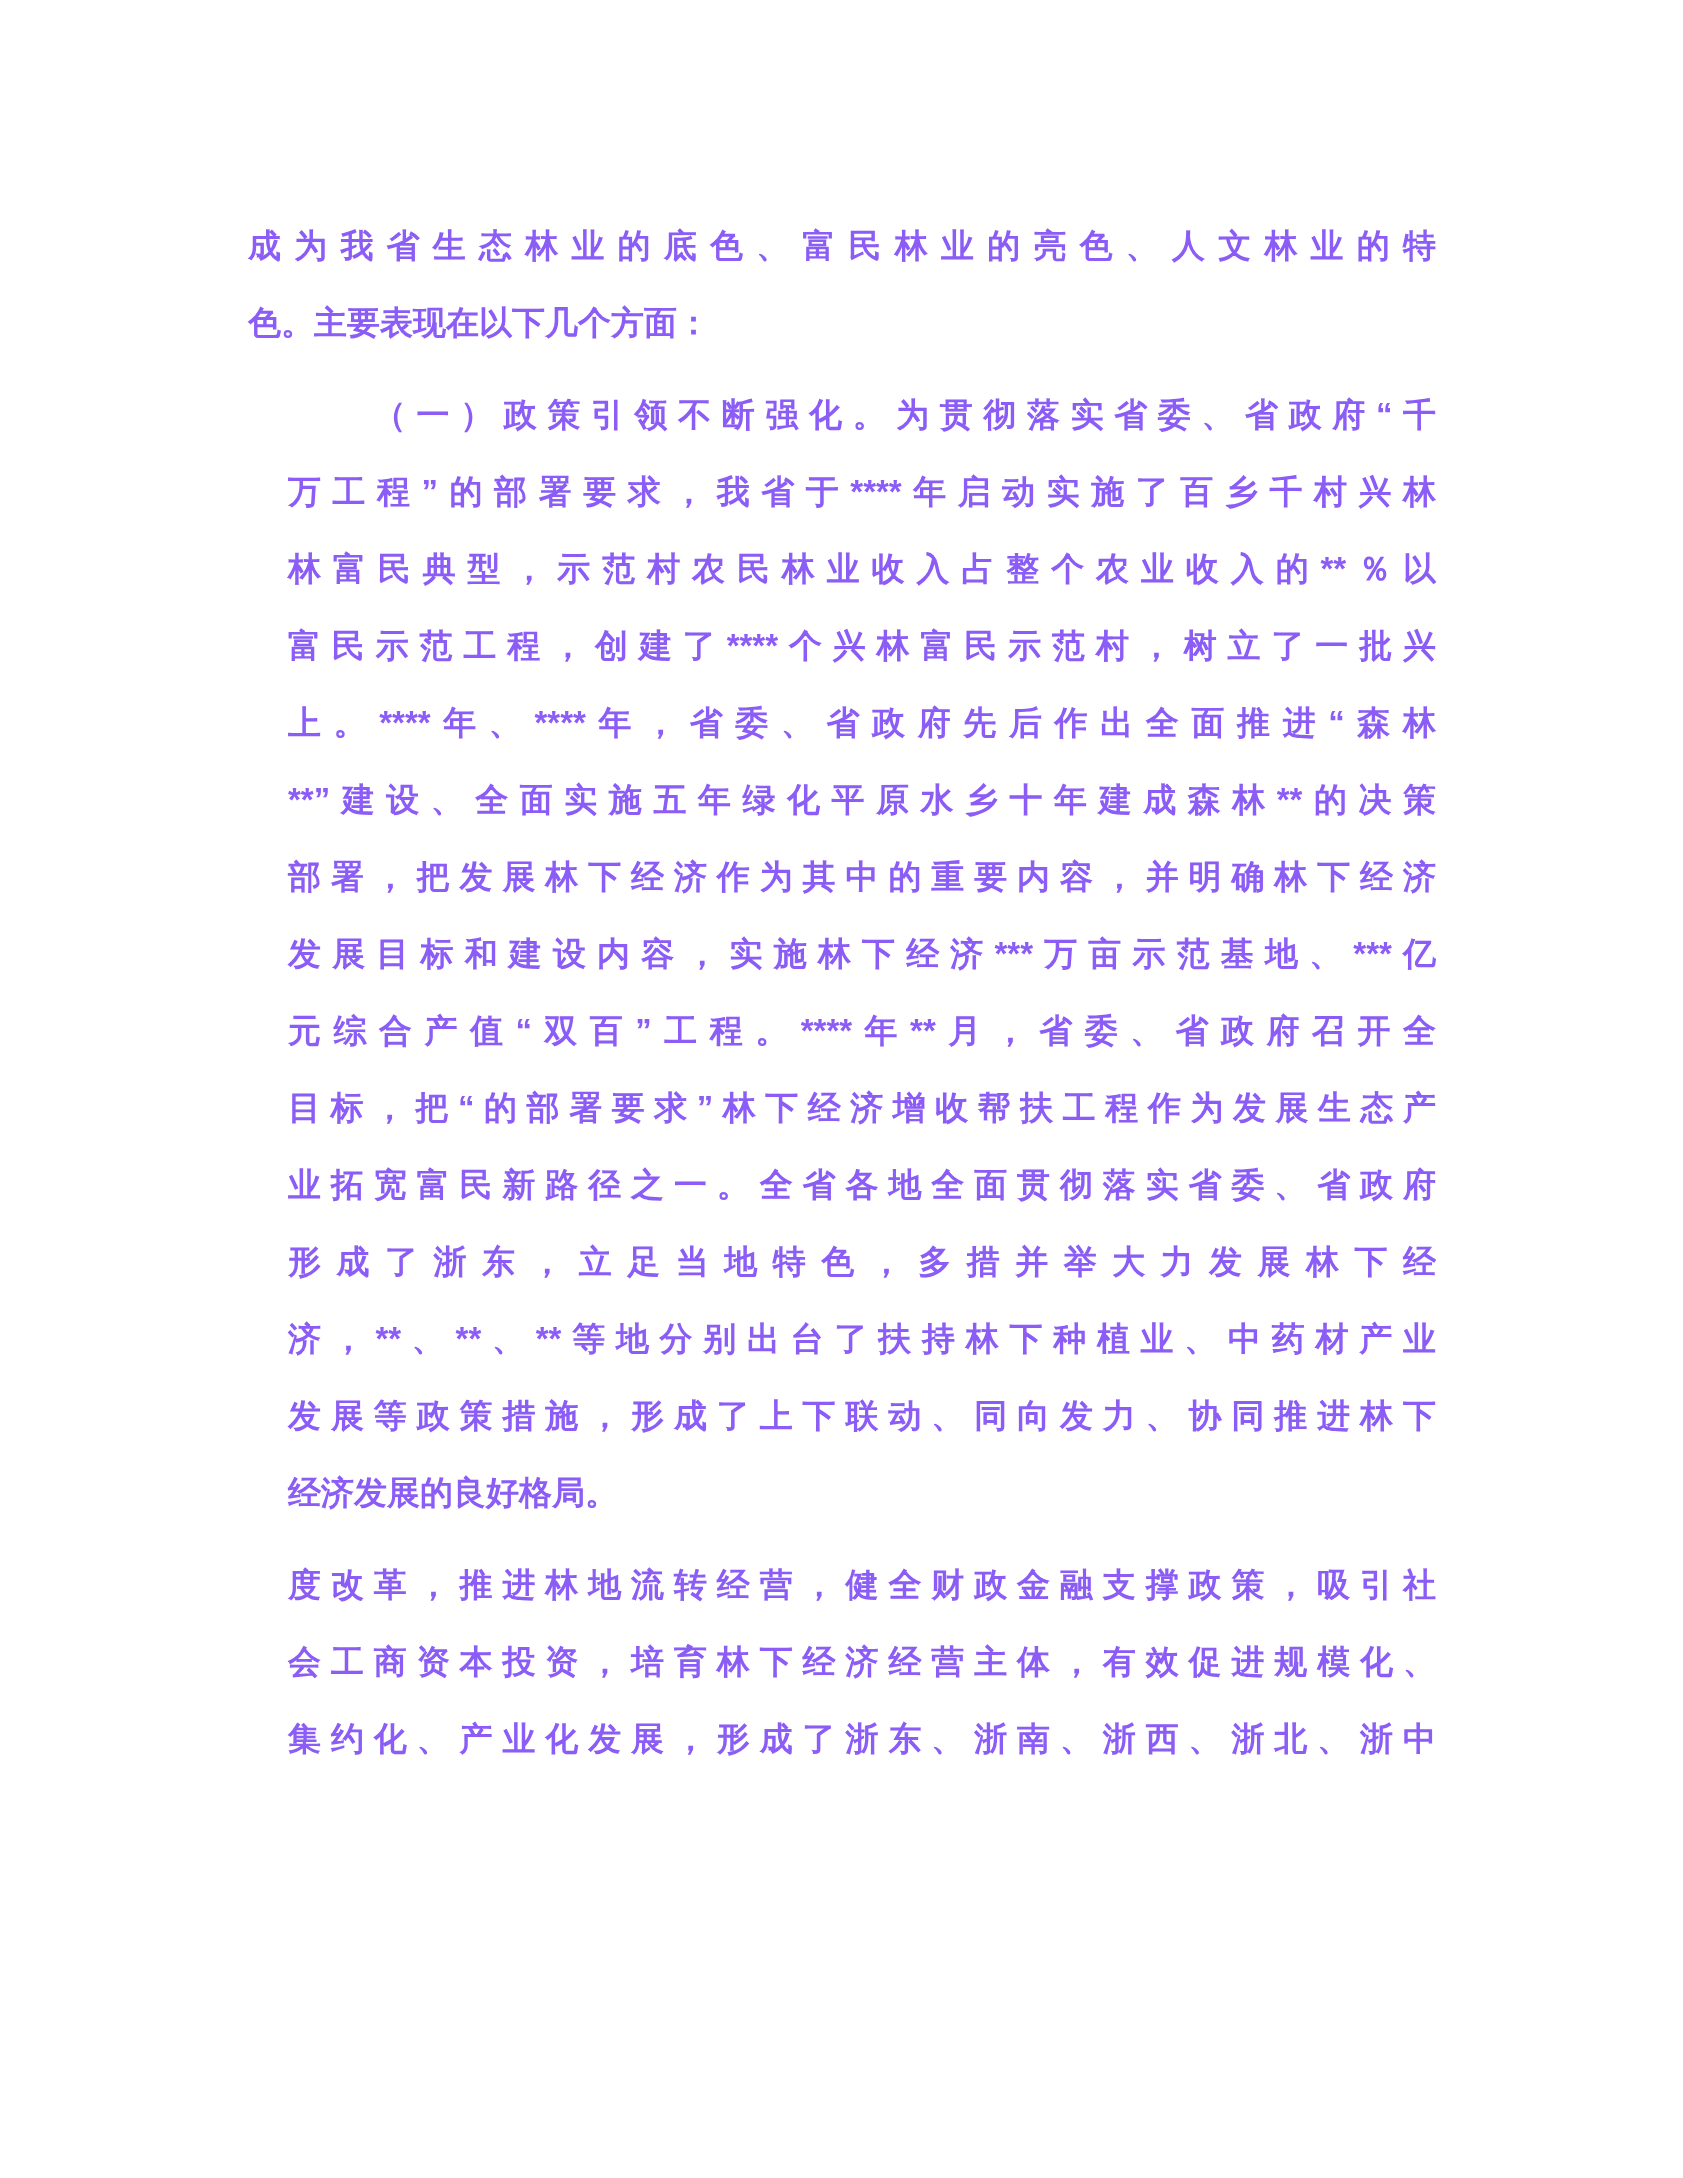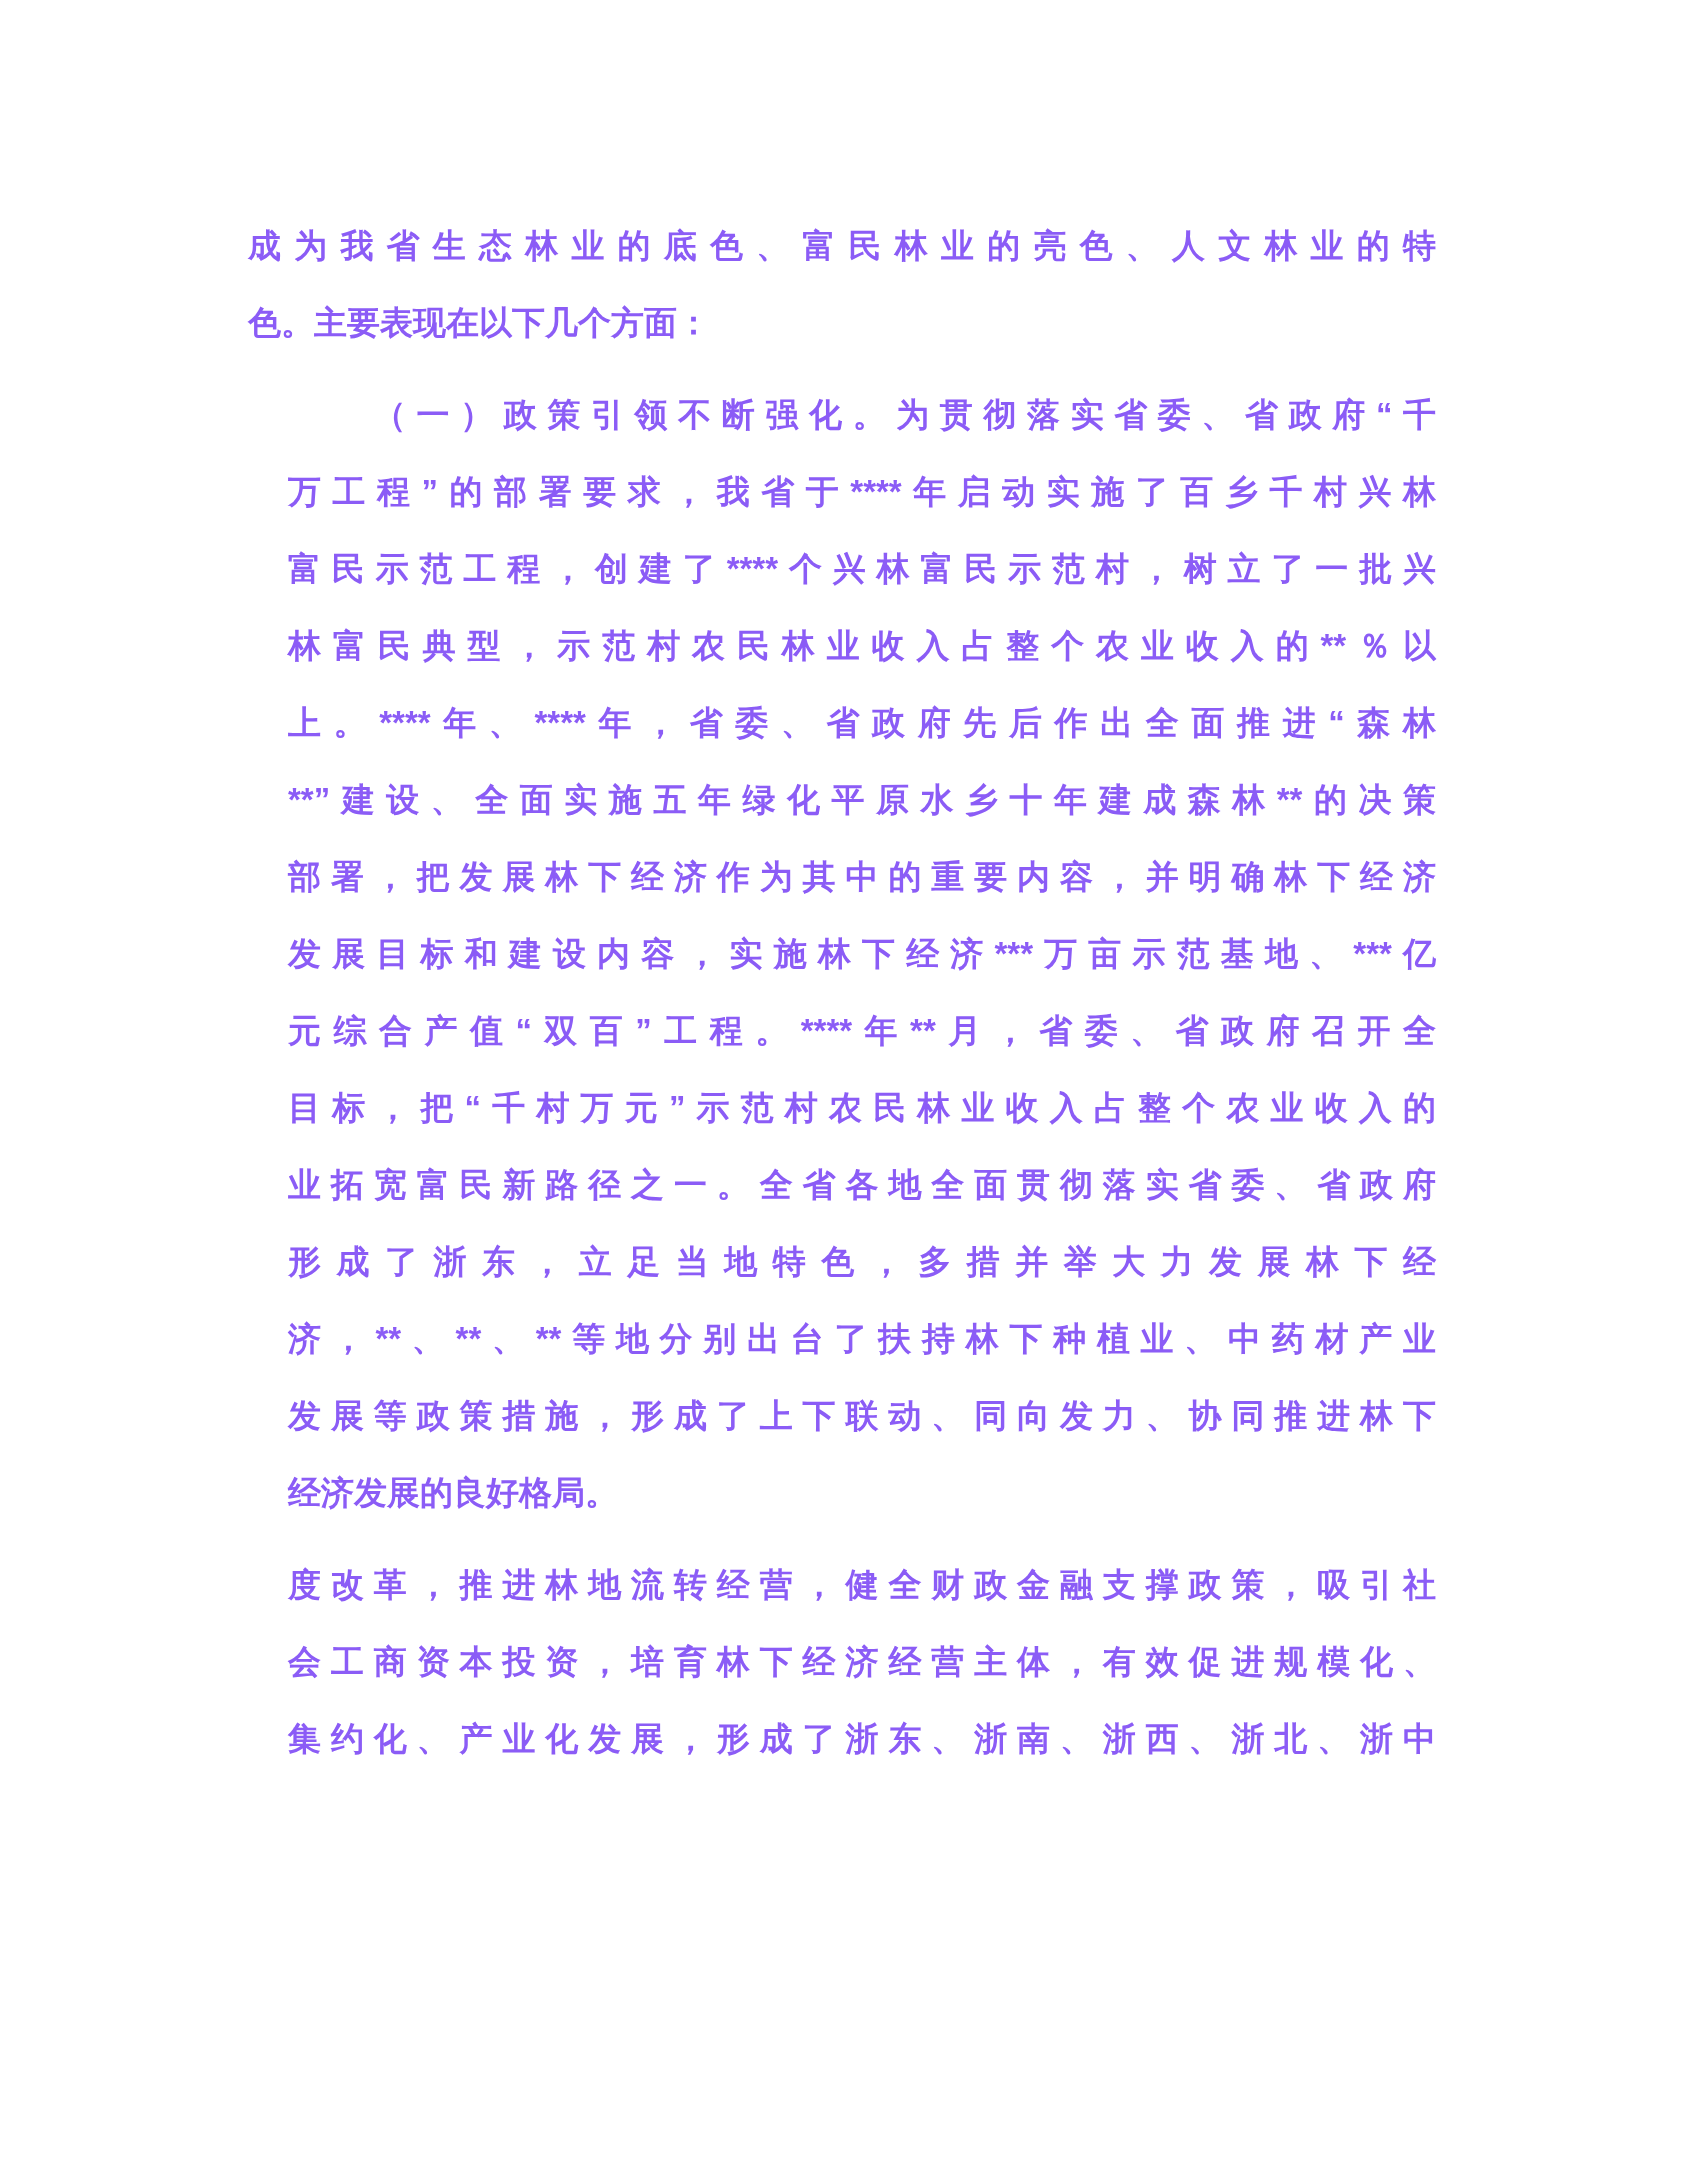--- a/index.html
+++ b/index.html
@@ -47,28 +47,28 @@
 
 <div class="page">
   <div class="doc-body">
       <div class="paragraph">
         <div class="line justify">成为我省生态林业的底色、富民林业的亮色、人文林业的特</div>
         <div class="line">色。主要表现在以下几个方面：</div>
       </div>
       <div class="paragraph">
         <div class="line justify indent">（一）政策引领不断强化。为贯彻落实省委、省政府“千</div>
         <div class="line justify">万工程”的部署要求，我省于****年启动实施了百乡千村兴林</div>
+        <div class="line justify">林富民典型，示范村农民林业收入占整个农业收入的**％以</div>
         <div class="line justify">富民示范工程，创建了****个兴林富民示范村，树立了一批兴</div>
-        <div class="line justify">林富民典型，示范村农民林业收入占整个农业收入的**％以</div>
         <div class="line justify">上。****年、****年，省委、省政府先后作出全面推进“森林</div>
         <div class="line justify">**”建设、全面实施五年绿化平原水乡十年建成森林**的决策</div>
         <div class="line justify">部署，把发展林下经济作为其中的重要内容，并明确林下经济</div>
         <div class="line justify">发展目标和建设内容，实施林下经济***万亩示范基地、***亿</div>
         <div class="line justify">元综合产值“双百”工程。****年**月，省委、省政府召开全</div>
-        <div class="line justify">目标，把“千村万元”示范村农民林业收入占整个农业收入的</div>
+        <div class="line justify">目标，把“的部署要求”林下经济增收帮扶工程作为发展生态产</div>
         <div class="line justify">业拓宽富民新路径之一。全省各地全面贯彻落实省委、省政府</div>
         <div class="line justify">形成了浙东，立足当地特色，多措并举大力发展林下经</div>
         <div class="line justify">济，**、**、**等地分别出台了扶持林下种植业、中药材产业</div>
         <div class="line justify">发展等政策措施，形成了上下联动、同向发力、协同推进林下</div>
         <div class="line">经济发展的良好格局。</div>
       </div>
       <div class="paragraph">
         <div class="line justify">度改革，推进林地流转经营，健全财政金融支撑政策，吸引社</div>
         <div class="line justify">会工商资本投资，培育林下经济经营主体，有效促进规模化、</div>
         <div class="line justify">集约化、产业化发展，形成了浙东、浙南、浙西、浙北、浙中</div>

